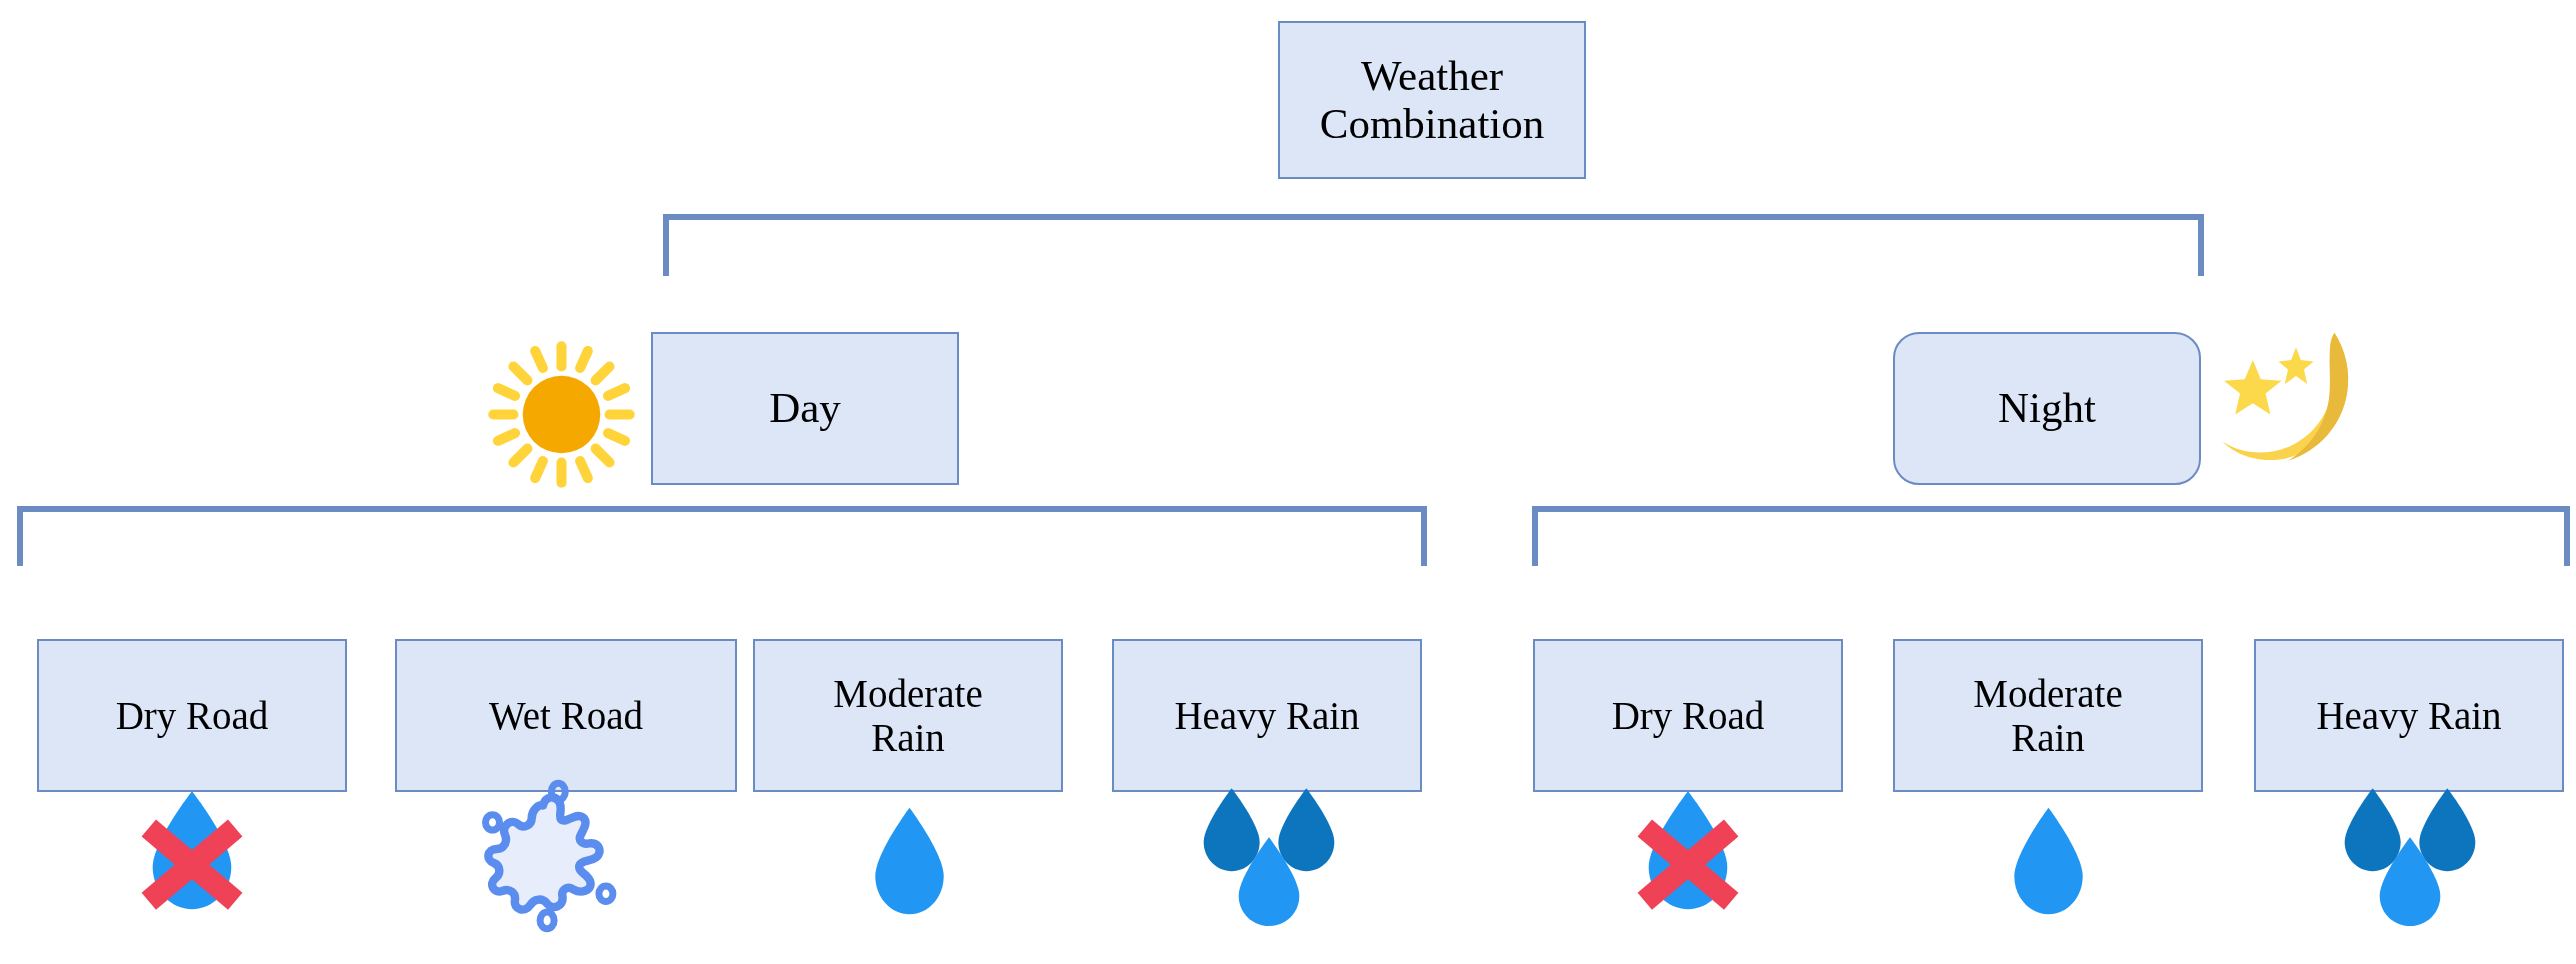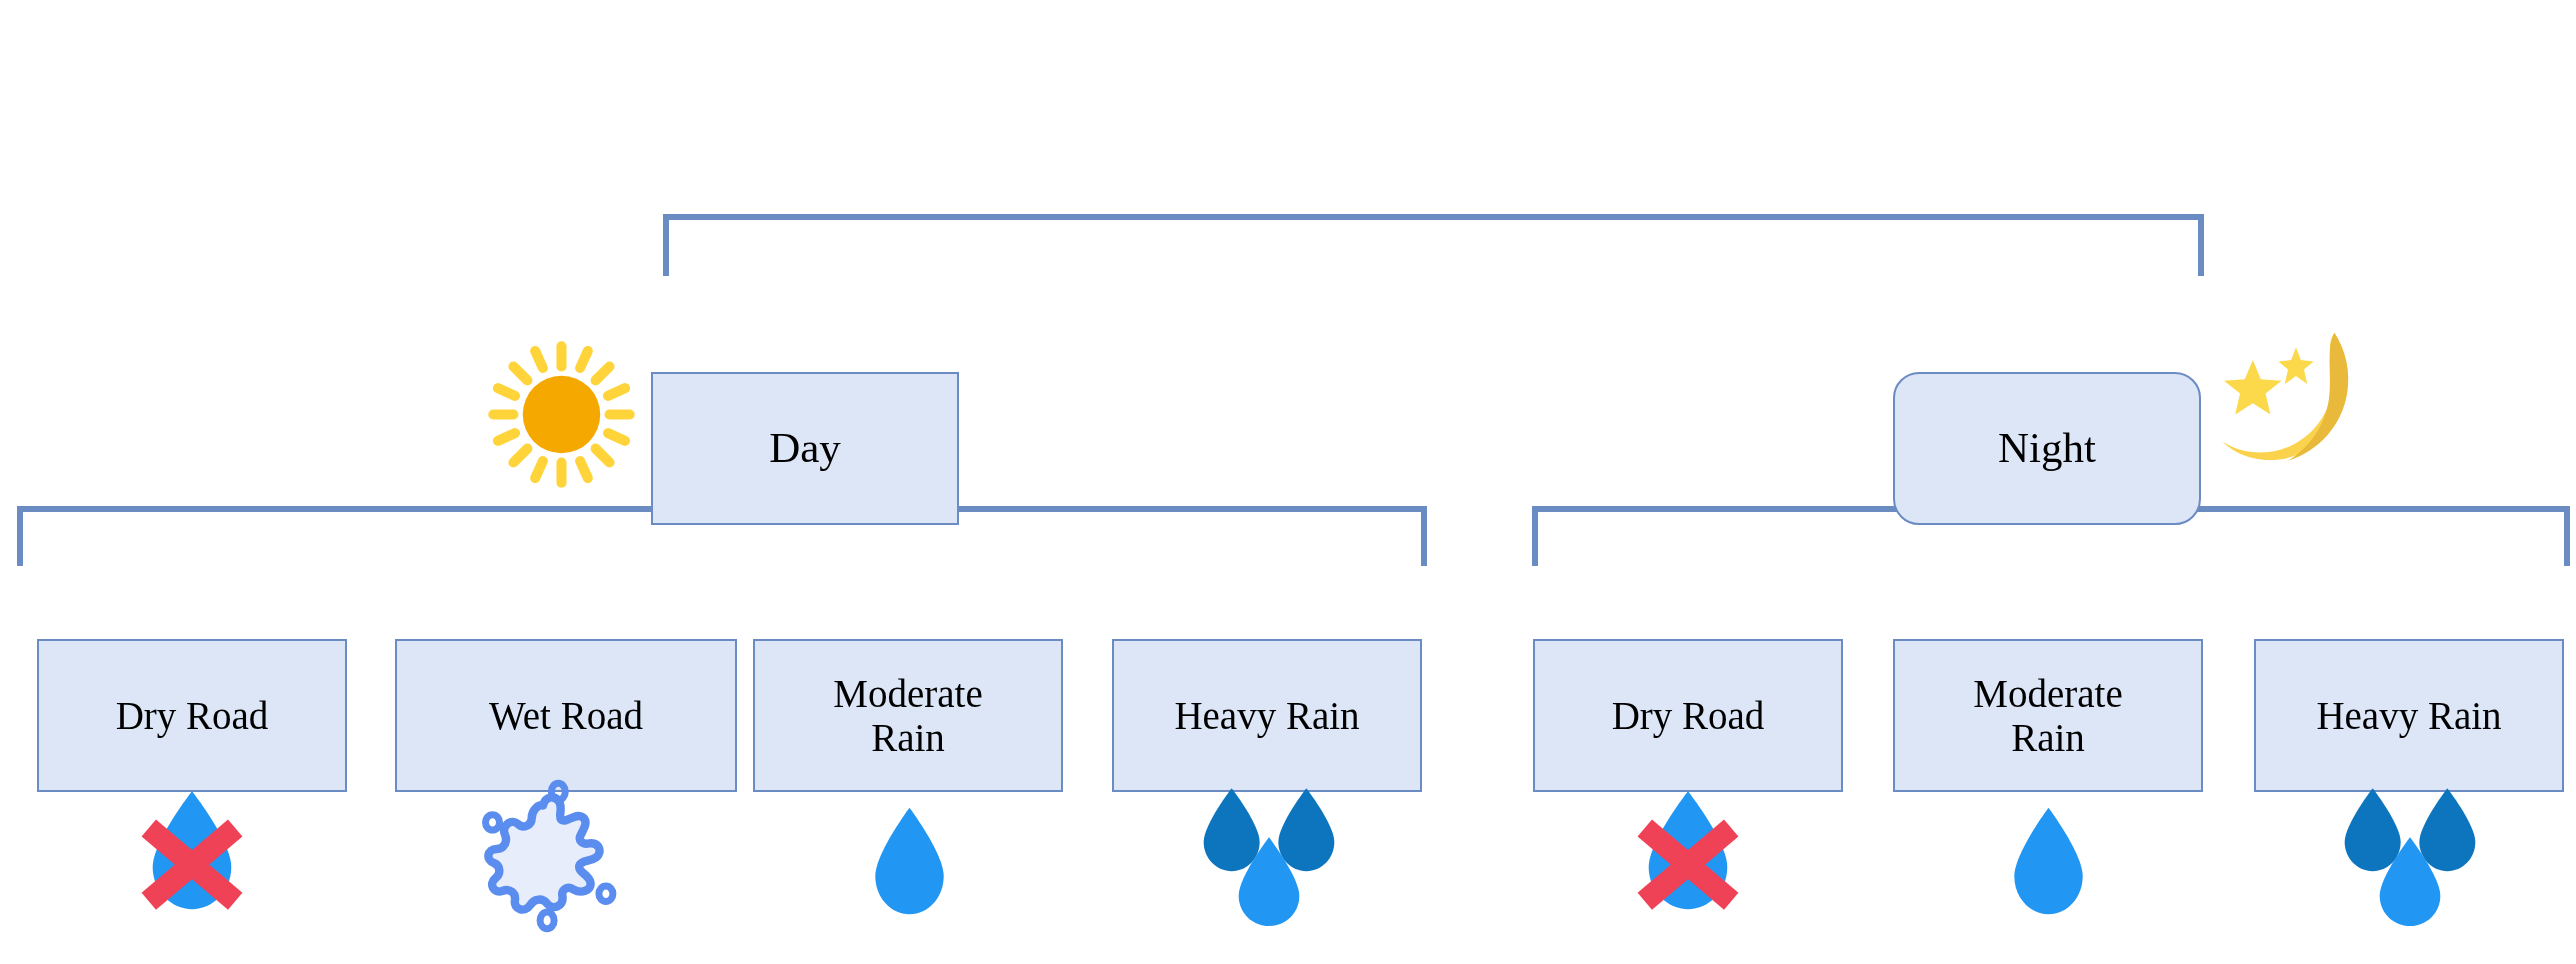--- a/index.html
+++ b/index.html
@@ -30,21 +30,21 @@
     display: flex;
     align-items: center;
     justify-content: center;
     text-align: center;
     color: #000000;
     line-height: 1.12;
     white-space: pre-line;
     user-select: none;
   }
   .node-root  { font-size: 43px; }
-  .node-mid   { font-size: 43px; margin-top: 40px; }
+  .node-mid   { font-size: 43px; }
   .node-leaf  { font-size: 39px; }
 
   
   .conn-h {
     position: absolute;
     background: #6B8BC3;
     height: 5.8px;
   }
   .conn-v {
     position: absolute;
@@ -69,20 +69,22 @@
   <div class="conn-v" style="left:2198px; top:214px; height:62px;"></div>
 
   <div class="conn-h" style="left:17.4px; top:506px; width:1409px;"></div>
   <div class="conn-v" style="left:17.4px; top:506px; height:60px;"></div>
   <div class="conn-v" style="left:1421px; top:506px; height:60px;"></div>
 
   <div class="conn-h" style="left:1532px; top:506px; width:1038px;"></div>
   <div class="conn-v" style="left:1532px; top:506px; height:60px;"></div>
   <div class="conn-v" style="left:2564px; top:506px; height:60px;"></div>
 
+  <div class="node node-root" style="left:1278px; top:21px; width:308px; height:158px;">Weather
+Combination</div>
 
   <span class="icon" style="left:484px; top:337px; width:155px; height:155px;">
     <svg width="155" height="155" viewBox="0 0 100 100" aria-hidden="true">
       <circle cx="50" cy="50" r="25" fill="#F5A800"></circle>
       <g stroke="#FFD43B" stroke-width="6.5" stroke-linecap="round">
         <line x1="50" y1="6" x2="50" y2="19"></line>
         <line x1="50" y1="81" x2="50" y2="94"></line>
         <line x1="6" y1="50" x2="19" y2="50"></line>
         <line x1="81" y1="50" x2="94" y2="50"></line>
         <line x1="19" y1="19" x2="28" y2="28"></line>

